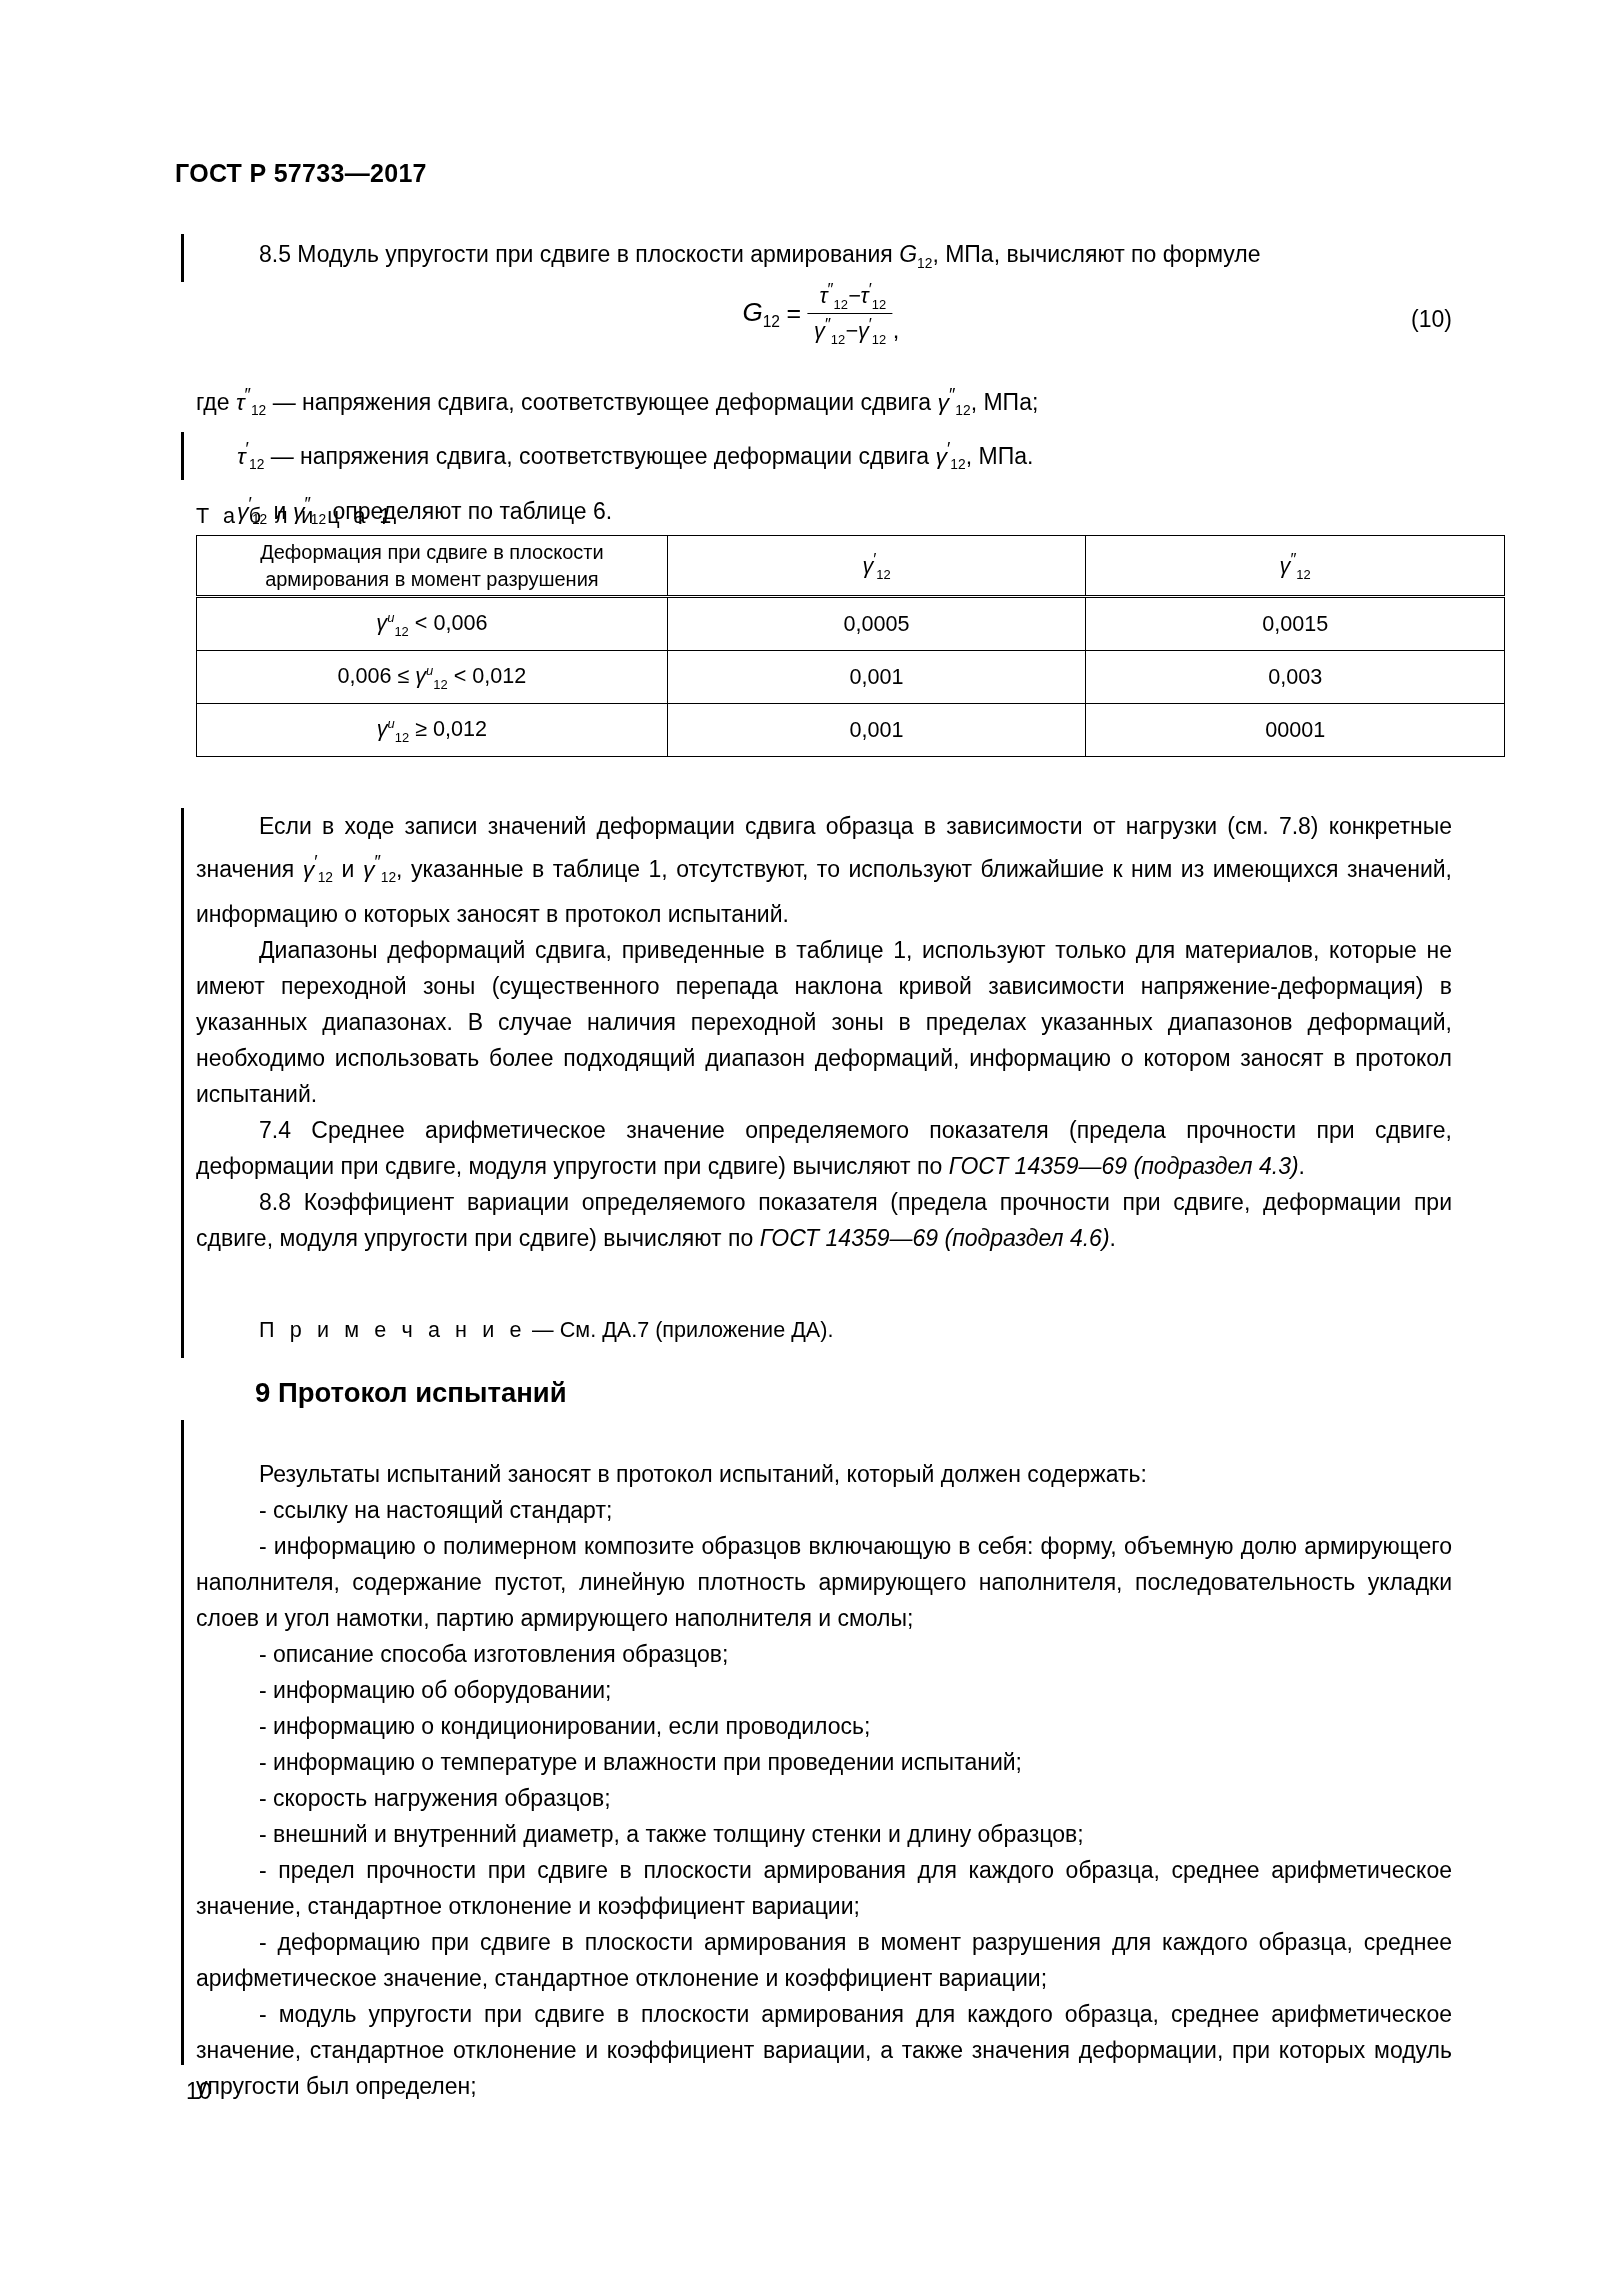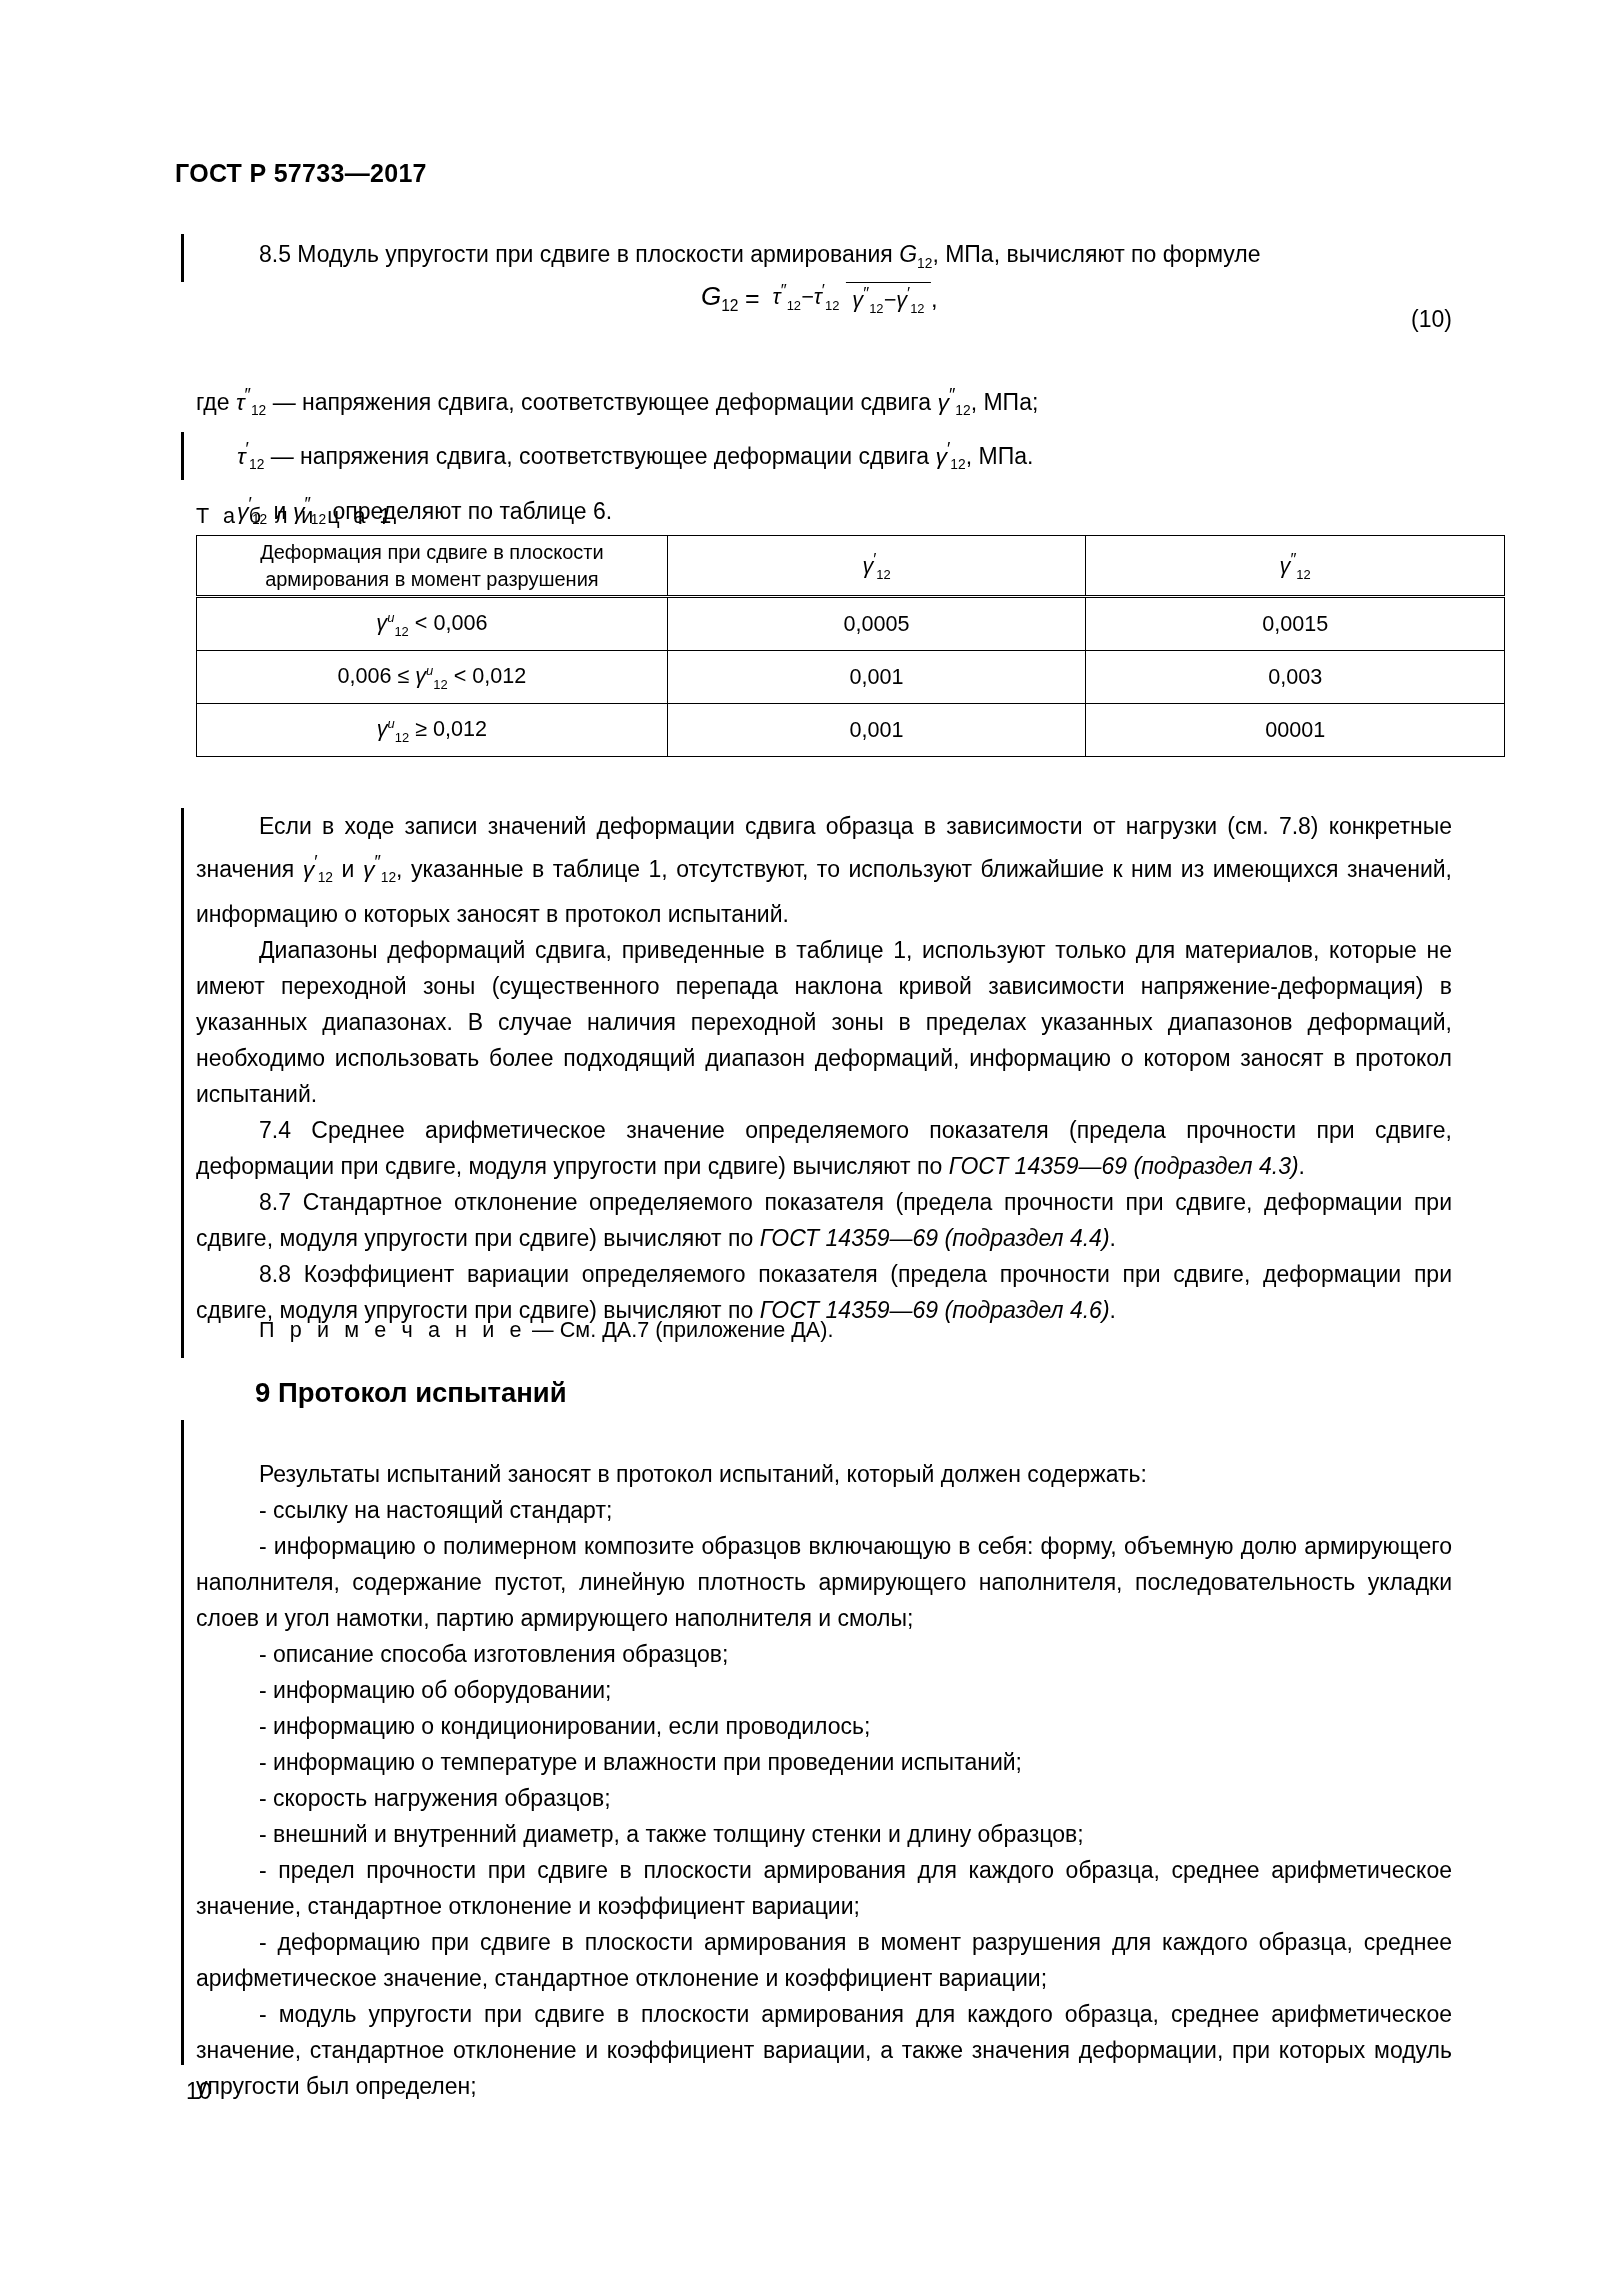--- a/index.html
+++ b/index.html
@@ -79,22 +79,22 @@
     font-size: 24px;
   }
   .formula .lhs {
     font-style: italic;
     font-size: 26px;
     padding-right: 3.9px;
   }
   .formula .eq { padding: 0 6.5px 0 2.6px; font-size: 25px; }
   .frac {
     display: inline-flex;
-    flex-direction: row;
-    align-items: center;
+    flex-direction: column;
+    align-items: flex-end;
     font-style: italic;
     line-height: 1.05;
   }
   .frac .num { padding: 0 6.5px 2px 6.5px; font-size: 21.6px; }
   .frac .den { padding: 2px 6.5px 0 6.5px; font-size: 21.6px; border-top: 1.3px solid #000; }
   .formula .comma { align-self: flex-end; padding-bottom: 2.6px; font-size: 23.6px; }
   .eqno {
     position: absolute;
     right: 0;
     top: 25px;
@@ -283,21 +283,20 @@
     </tbody>
   </table>
 
   <div class="block-a">
     <p class="indent"><span>Если в ходе записи значений деформации сдвига образца в зависимости от нагрузки (см. 7.8) конкретные значения </span><span class="var">γ</span><sup class="prime">′</sup><sub>12</sub><span> и </span><span class="var">γ</span><sup class="prime">″</sup><sub>12</sub><span>, указанные в таблице 1, отсутствуют, то используют ближайшие к ним из имеющихся значений, информацию о которых заносят в протокол испытаний.</span></p>
 
     <p class="indent">Диапазоны деформаций сдвига, приведенные в таблице 1, используют только для материалов, которые не имеют переходной зоны (существенного перепада наклона кривой зависимости напряжение-деформация) в указанных диапазонах. В случае наличия переходной зоны в пределах указанных диапазонов деформаций, необходимо использовать более подходящий диапазон деформаций, информацию о котором заносят в протокол испытаний.</p>
 
     <p class="indent"><span>7.4  Среднее арифметическое значение определяемого показателя (предела прочности при сдвиге, деформации при сдвиге, модуля упругости при сдвиге) вычисляют по </span><em class="it">ГОСТ 14359—69 (подраздел 4.3)</em><span>.</span></p>
 
-    <p class="indent"><span>8.7  Стандартное отклонение определяемого показателя (предела прочности при сдвиге, деформации при сдвиге, модуля упругости при сдвиге) вычисляют по </span><em class="it">ГОСТ 14359—69 (подраздел 4.4)</em><span>.</span></p>
 
     <p class="indent"><span>8.8  Коэффициент вариации определяемого показателя (предела прочности при сдвиге, деформации при сдвиге, модуля упругости при сдвиге) вычисляют по </span><em class="it">ГОСТ 14359—69 (подраздел 4.6)</em><span>.</span></p>
   </div>
 
   <div class="note">
     <p class="indent" style="font-size:21.6px"><span class="sparse">П р и м е ч а н и е</span><span> — </span><span>См. ДА.7 (приложение ДА).</span></p>
   </div>
 
   <div class="h2">9  Протокол испытаний</div>
 

